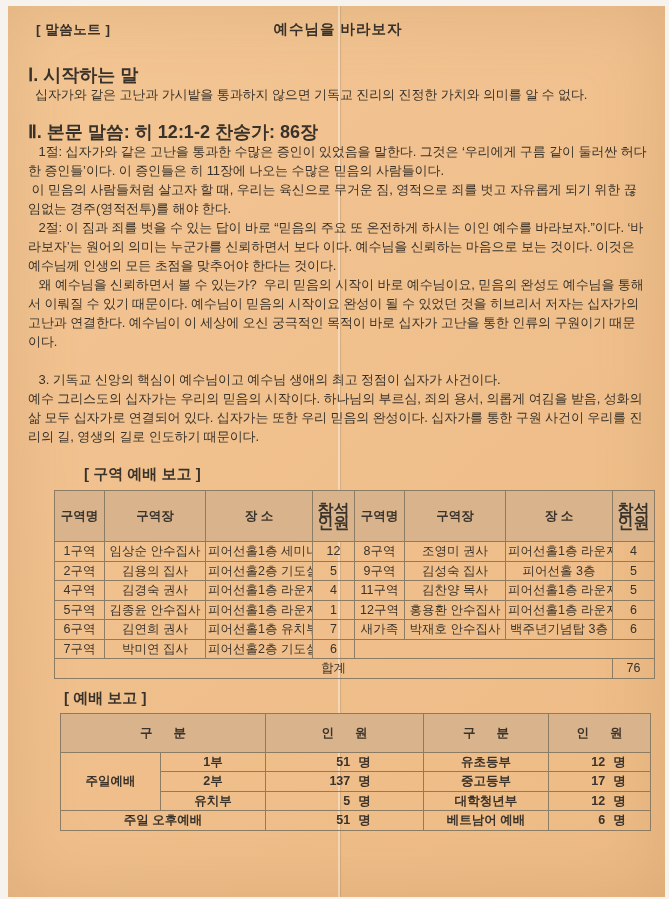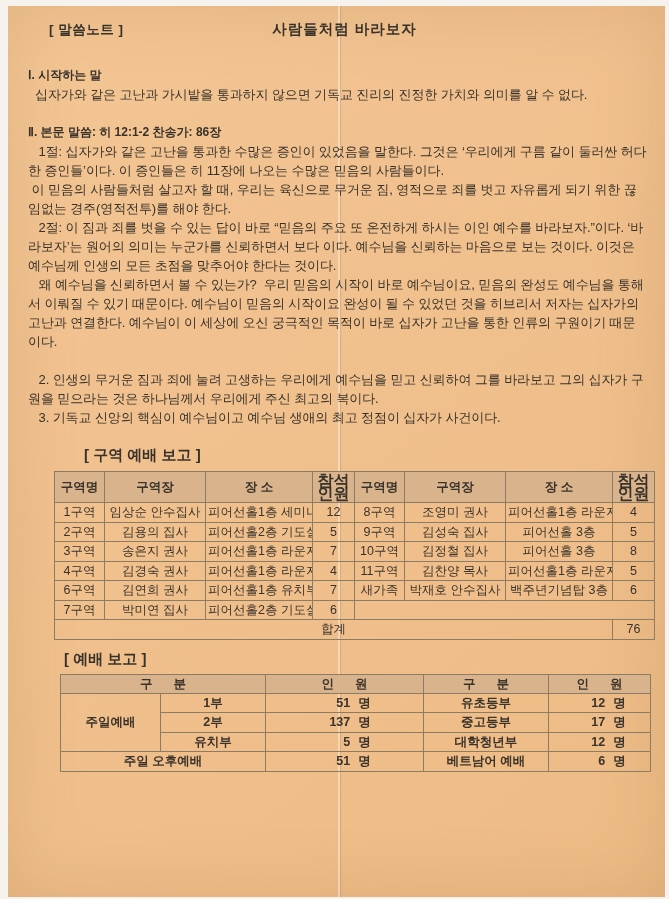--- a/index.html
+++ b/index.html
@@ -17,79 +17,79 @@
     overflow:hidden;
   }
   .fold {
     position:absolute; left:330px; top:0; height:100%; width:2px;
     background:rgba(255,255,255,0.38);
     box-shadow:1px 0 1px rgba(130,112,90,0.25);
     pointer-events:none;
   }
   .content { position:absolute; left:20px; top:14px; width:620px; }
 
-  .doc-header { position:relative; height:20px; margin-bottom:26px;margin-left:13px; }
+  .doc-header { position:relative; height:20px; margin-bottom:26px; }
   .note-label { position:absolute; left:8px; top:1px; font-size:13.5px; font-weight:700; letter-spacing:0.5px; }
   .doc-title { text-align:center; font-size:14.5px; font-weight:700; letter-spacing:1px; }
 
   .section { margin-bottom:19px; }
-  .sec-h { font-size:12px; font-weight:700; line-height:19px; }
+  .sec-h { font-size:18px; font-weight:700; line-height:19px; }
   .section p {
     margin:0; font-size:13px; font-weight:500; line-height:19px;
     white-space:pre-wrap; letter-spacing:-0.1px;
   }
 
   .report-label { font-size:15px; font-weight:700; line-height:18px; }
   .report-label.first { margin:4px 0 7px 56px; }
   .report-label.second { margin:10px 0 6px 36px; }
 
   table { border-collapse:collapse; border:1px solid #7e6e57; table-layout:fixed; }
   th, td {
     border:1px solid #8d7c64; font-size:12.5px; color:#3a332b;
     text-align:center; padding:1px 2px; line-height:16.5px;
     overflow:hidden; white-space:nowrap;
   }
-  th { background:#d8b38b; font-weight:700; white-space:pre; line-height:14px; padding:2px 0; }
+  th { background:#d8b38b; font-weight:700; white-space:pre; line-height:14px; padding:12px 0; }
   th.narrow { white-space:normal; word-break:break-all; line-height:13px; font-size:16px; }
 
   .district-table { width:600px; margin-left:26px; }
   .district-table td { font-weight:500;text-align:center; }
   .worship-table { width:590px; margin-left:32px; }
   .worship-table td { font-weight:600; }
   .num { display:inline-block; min-width:32px; text-align:right; margin-right:8px; }
   .total-label { font-weight:600; }
 </style>
 </head>
 <body>
 
 <div class="page">
   <div class="fold"></div>
   <div class="content">
 
     <div class="doc-header">
       <span class="note-label">[ 말씀노트 ]</span>
-      <div class="doc-title">사람들처럼 바라보자</div>
+      <div class="doc-title">예수님을 바라보자</div>
     </div>
 
     <div class="section">
       <div class="sec-h">Ⅰ. 시작하는 말</div>
       <p>  십자가와 같은 고난과 가시밭을 통과하지 않으면 기독교 진리의 진정한 가치와 의미를 알 수 없다.</p>
     </div>
 
     <div class="section">
       <div class="sec-h">Ⅱ. 본문 말씀: 히 12:1-2 찬송가: 86장</div>
       <p>   1절: 십자가와 같은 고난을 통과한 수많은 증인이 있었음을 말한다. 그것은 ‘우리에게 구름 같이 둘러싼 허다한 증인들’이다. 이 증인들은 히 11장에 나오는 수많은 믿음의 사람들이다.</p>
       <p> 이 믿음의 사람들처럼 살고자 할 때, 우리는 육신으로 무거운 짐, 영적으로 죄를 벗고 자유롭게 되기 위한 끊임없는 경주(영적전투)를 해야 한다.</p>
       <p>   2절: 이 짐과 죄를 벗을 수 있는 답이 바로 “믿음의 주요 또 온전하게 하시는 이인 예수를 바라보자.”이다. ‘바라보자’는 원어의 의미는 누군가를 신뢰하면서 보다 이다. 예수님을 신뢰하는 마음으로 보는 것이다. 이것은 예수님께 인생의 모든 초점을 맞추어야 한다는 것이다.</p>
       <p>   왜 예수님을 신뢰하면서 볼 수 있는가?  우리 믿음의 시작이 바로 예수님이요, 믿음의 완성도 예수님을 통해서 이뤄질 수 있기 때문이다. 예수님이 믿음의 시작이요 완성이 될 수 있었던 것을 히브리서 저자는 십자가의 고난과 연결한다. 예수님이 이 세상에 오신 궁극적인 목적이 바로 십자가 고난을 통한 인류의 구원이기 때문이다.</p>
     </div>
 
     <div class="section">
-      <p>   2. 인생의 무거운 짐과 죄에 눌려 고생하는 우리에게 예수님을 믿고 신뢰하여 그를 바라보고 그의 십자가 구원을 믿으라는 것은 하나님께서 우리에게 주신 최고의 복이다.</p>
       <p>   3. 기독교 신앙의 핵심이 예수님이고 예수님 생애의 최고 정점이 십자가 사건이다.</p>
+      <p>예수 그리스도의 십자가는 우리의 믿음의 시작이다. 하나님의 부르심, 죄의 용서, 의롭게 여김을 받음, 성화의 삶 모두 십자가로 연결되어 있다. 십자가는 또한 우리 믿음의 완성이다. 십자가를 통한 구원 사건이 우리를 진리의 길, 영생의 길로 인도하기 때문이다.</p>
     </div>
 
     <div class="report-label first">[ 구역 예배 보고 ]</div>
 
     <table class="district-table">
       <colgroup>
         <col style="width:50px">
           <col style="width:101px">
           <col style="width:107px">
           <col style="width:42px">
@@ -123,38 +123,38 @@
         <td>2구역</td>
         <td>김용의 집사</td>
         <td>피어선홀2층 기도실</td>
         <td>5</td>
         <td>9구역</td>
         <td>김성숙 집사</td>
         <td>피어선홀 3층</td>
         <td>5</td>
       </tr>
       <tr>
-        <td>3구역</td>
-        <td>송은지 권사</td>
-        <td>피어선홀1층 라운지</td>
-        <td>7</td>
-        <td>10구역</td>
-        <td>김정철 집사</td>
-        <td>피어선홀 3층</td>
-        <td>8</td>
-      </tr>
-      <tr>
         <td>4구역</td>
         <td>김경숙 권사</td>
         <td>피어선홀1층 라운지</td>
         <td>4</td>
         <td>11구역</td>
         <td>김찬양 목사</td>
         <td>피어선홀1층 라운지</td>
         <td>5</td>
+      </tr>
+      <tr>
+        <td>5구역</td>
+        <td>김종윤 안수집사</td>
+        <td>피어선홀1층 라운지</td>
+        <td>1</td>
+        <td>12구역</td>
+        <td>홍용환 안수집사</td>
+        <td>피어선홀1층 라운지</td>
+        <td>6</td>
       </tr>
       <tr>
         <td>6구역</td>
         <td>김연희 권사</td>
         <td>피어선홀1층 유치부실</td>
         <td>7</td>
         <td>새가족</td>
         <td>박재호 안수집사</td>
         <td>백주년기념탑 3층</td>
         <td>6</td>

